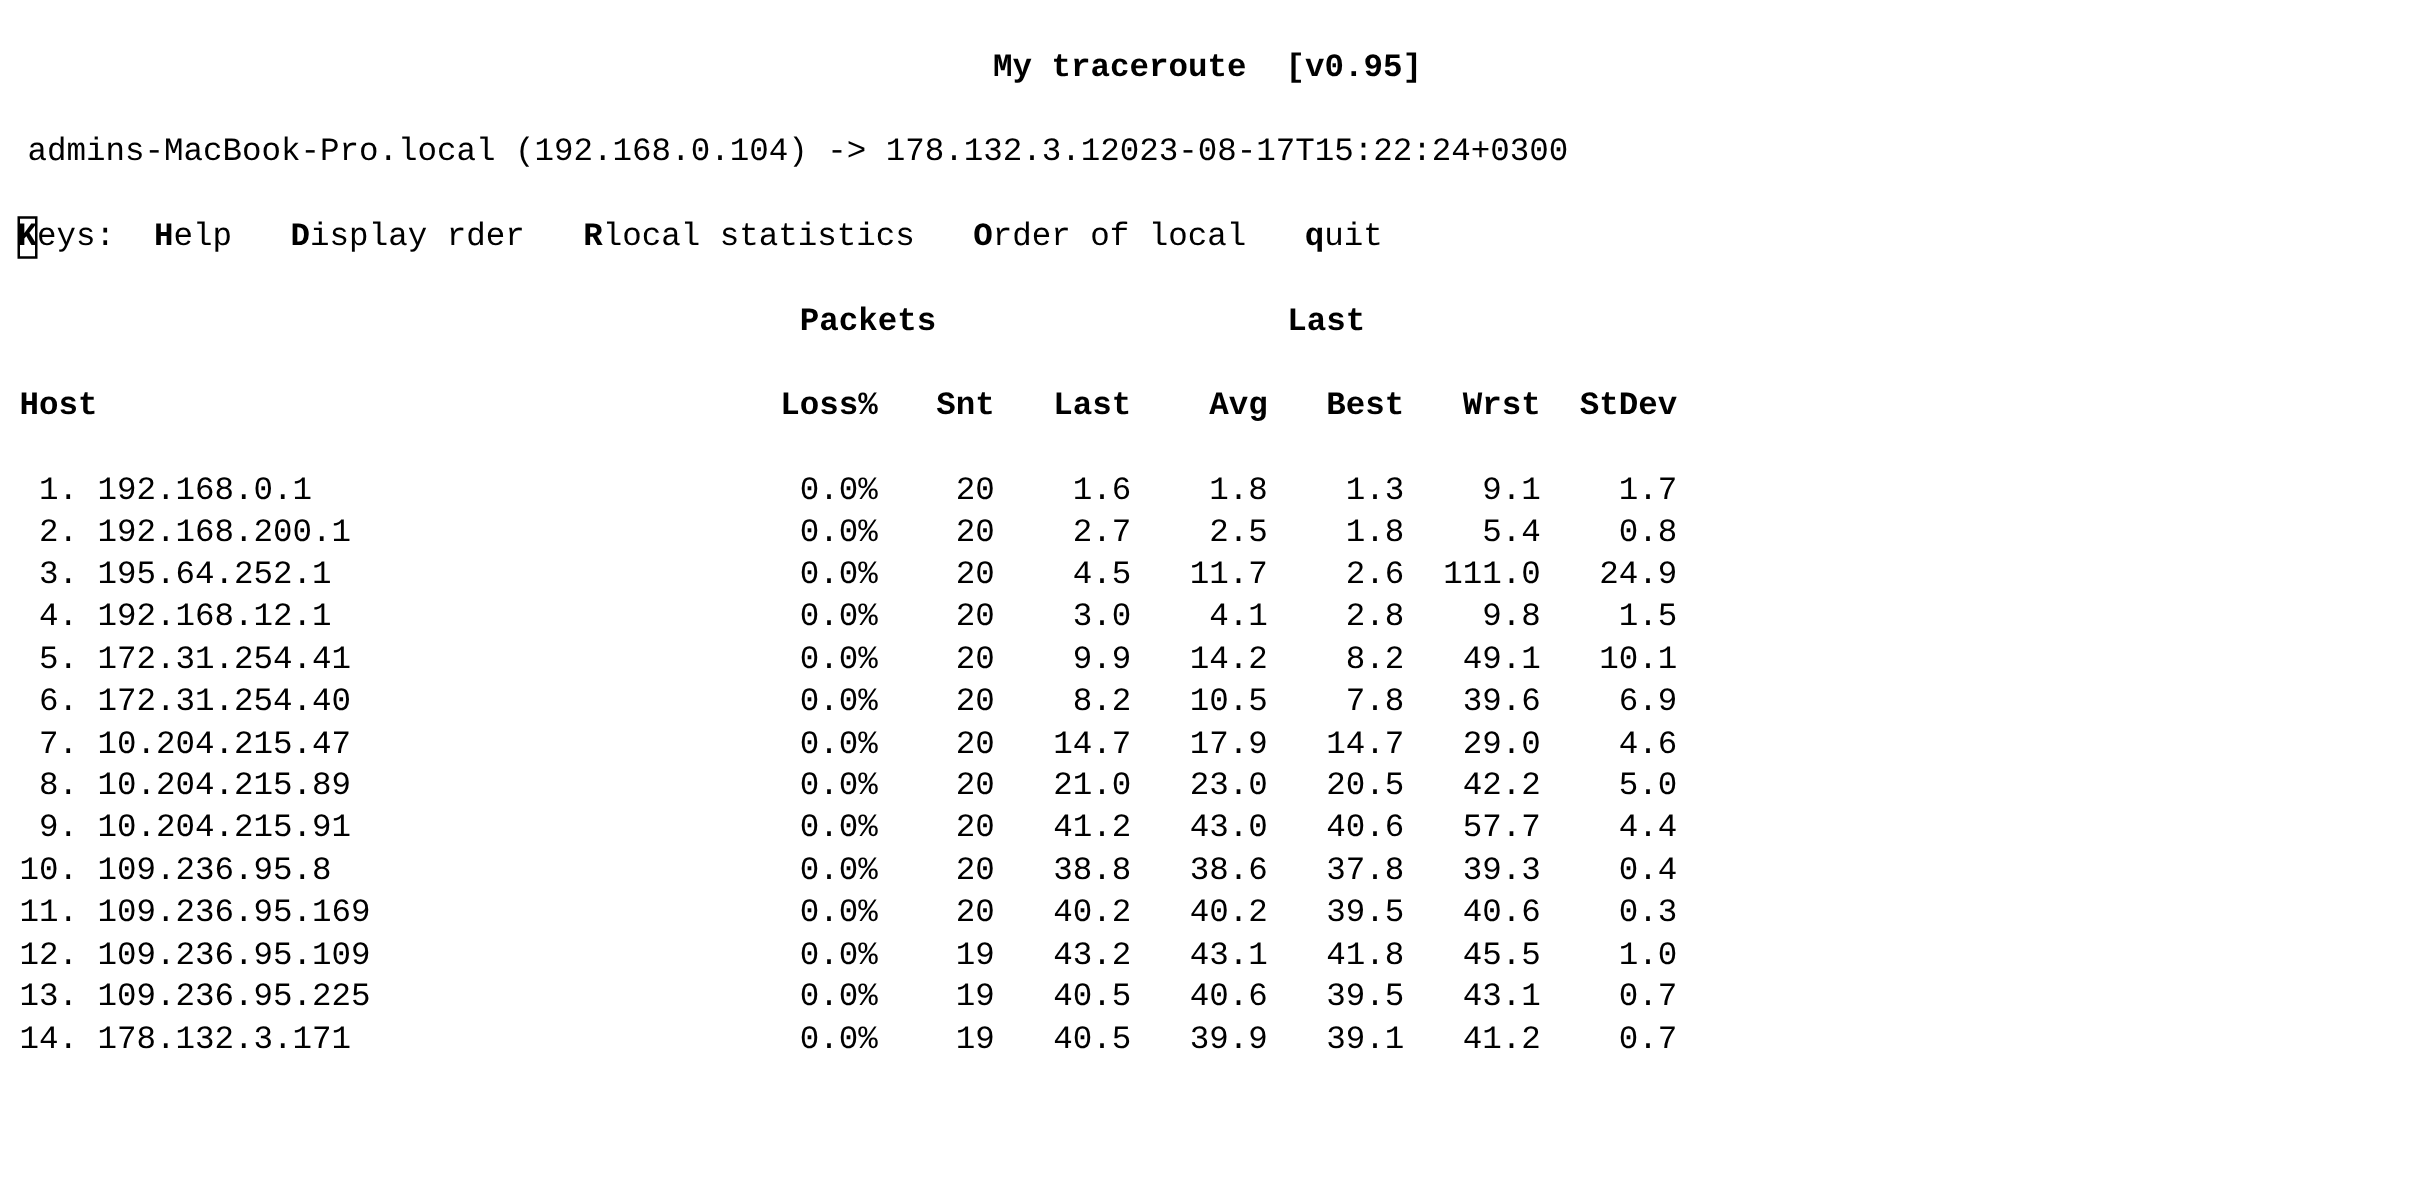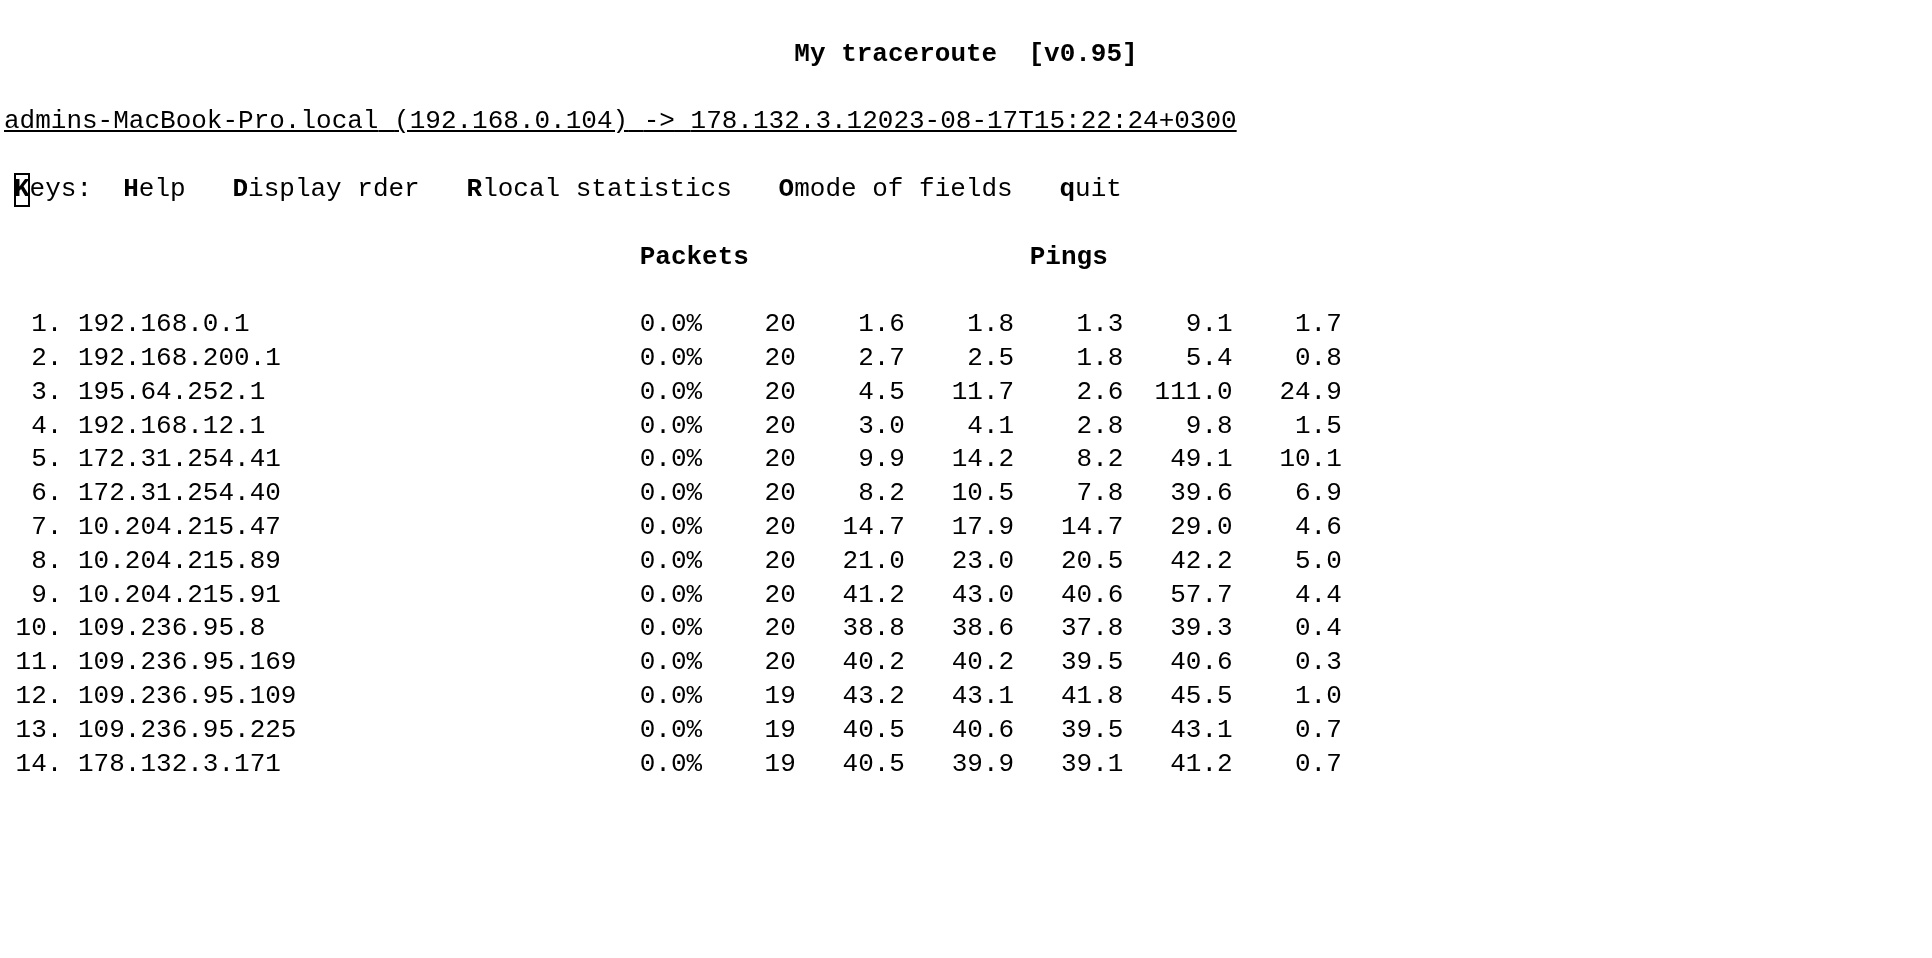--- a/index.html
+++ b/index.html
@@ -9,33 +9,34 @@
     color: #000;
     font-family: "Menlo", "Consolas", "Liberation Mono", monospace;
     font-size: 26px;
     line-height: 1.3;
   }
   .screen {
     white-space: pre;
     padding: 4px 0 0 0;
   }
   .title-line { text-align: center; font-weight: 700; }
-  .info-line  { padding-left: 4px; text-decoration: underline; }
+  .info-line  { padding-left: 22px; }
   .keys-line  { padding-left: 14px; }
   .keys-line b, .title-line b, .hdr b { font-weight: 700; }
   .cursor {
     display: inline-block;
     outline: 2px solid #000;
     outline-offset: -2px;
   }
   .section-hdr, .col-hdr { font-weight: 700; }
   .row { padding-left: 0; }
 </style>
 </head>
 <body>
 
 <div class="screen">
 <div class="title-line"><b>My traceroute</b>  <b>[v0.95]</b></div>
 <div class="info-line"><span>admins-MacBook-Pro.local</span> <span>(192.168.0.104)</span> <span>-&gt;</span> <span>178.132.3.12023-08-17T15:22:24+0300</span></div>
-<div class="keys-line"><span class="cursor"><b>K</b></span><span>eys:</span>  <span><b>H</b><span>elp</span></span>   <span><b>D</b><span>isplay rder</span></span>   <span><b>R</b><span>local statistics</span></span>   <span><b>O</b><span>mode of fields</span></span>   <span><b>q</b><span>uit</span></span></div>
-<div class="section-hdr" id="section-hdr-line">                                         Packets                  Pings</div>
+<div class="keys-line"><span class="cursor"><b>K</b></span><span>eys:</span>  <span><b>H</b><span>elp</span></span>   <span><b>D</b><span>isplay rder</span></span>   <span><b>R</b><span>local statistics</span></span>   <span><b>O</b><span>rder of local</span></span>   <span><b>q</b><span>uit</span></span></div>
+<div class="section-hdr" id="section-hdr-line">                                         Packets                  Last</div>
+<div class="col-hdr" id="col-hdr-line"> Host                                   Loss%   Snt   Last    Avg   Best   Wrst  StDev</div>
 <div id="rows"><div class="row">  1. 192.168.0.1                         0.0%    20    1.6    1.8    1.3    9.1    1.7</div><div class="row">  2. 192.168.200.1                       0.0%    20    2.7    2.5    1.8    5.4    0.8</div><div class="row">  3. 195.64.252.1                        0.0%    20    4.5   11.7    2.6  111.0   24.9</div><div class="row">  4. 192.168.12.1                        0.0%    20    3.0    4.1    2.8    9.8    1.5</div><div class="row">  5. 172.31.254.41                       0.0%    20    9.9   14.2    8.2   49.1   10.1</div><div class="row">  6. 172.31.254.40                       0.0%    20    8.2   10.5    7.8   39.6    6.9</div><div class="row">  7. 10.204.215.47                       0.0%    20   14.7   17.9   14.7   29.0    4.6</div><div class="row">  8. 10.204.215.89                       0.0%    20   21.0   23.0   20.5   42.2    5.0</div><div class="row">  9. 10.204.215.91                       0.0%    20   41.2   43.0   40.6   57.7    4.4</div><div class="row"> 10. 109.236.95.8                        0.0%    20   38.8   38.6   37.8   39.3    0.4</div><div class="row"> 11. 109.236.95.169                      0.0%    20   40.2   40.2   39.5   40.6    0.3</div><div class="row"> 12. 109.236.95.109                      0.0%    19   43.2   43.1   41.8   45.5    1.0</div><div class="row"> 13. 109.236.95.225                      0.0%    19   40.5   40.6   39.5   43.1    0.7</div><div class="row"> 14. 178.132.3.171                       0.0%    19   40.5   39.9   39.1   41.2    0.7</div></div>
 </div>
 
 </body></html>

